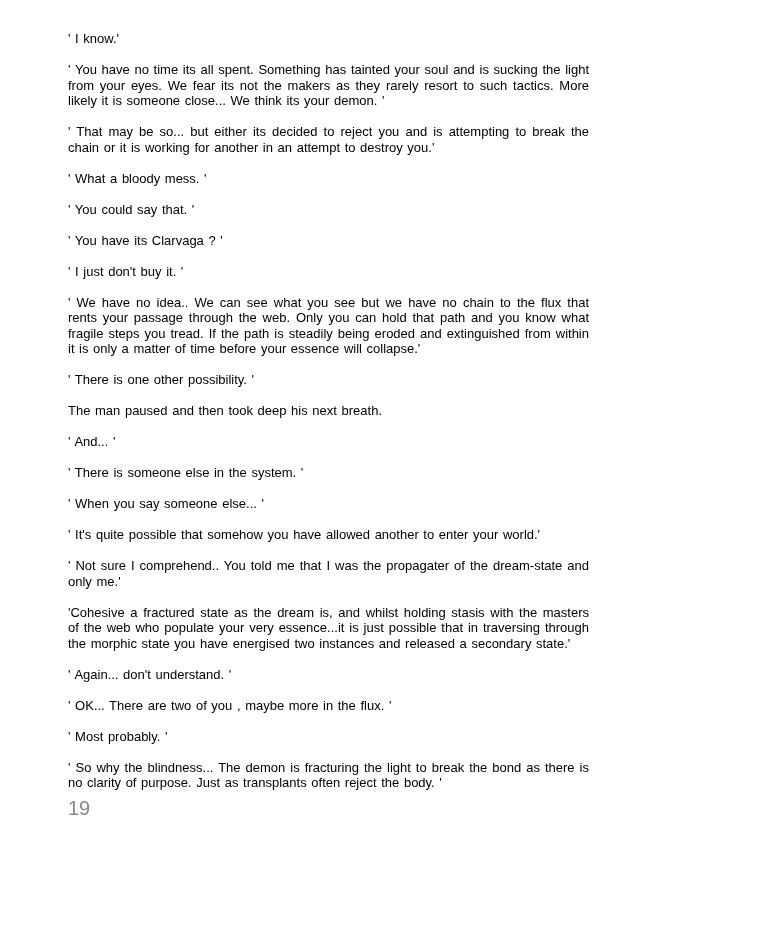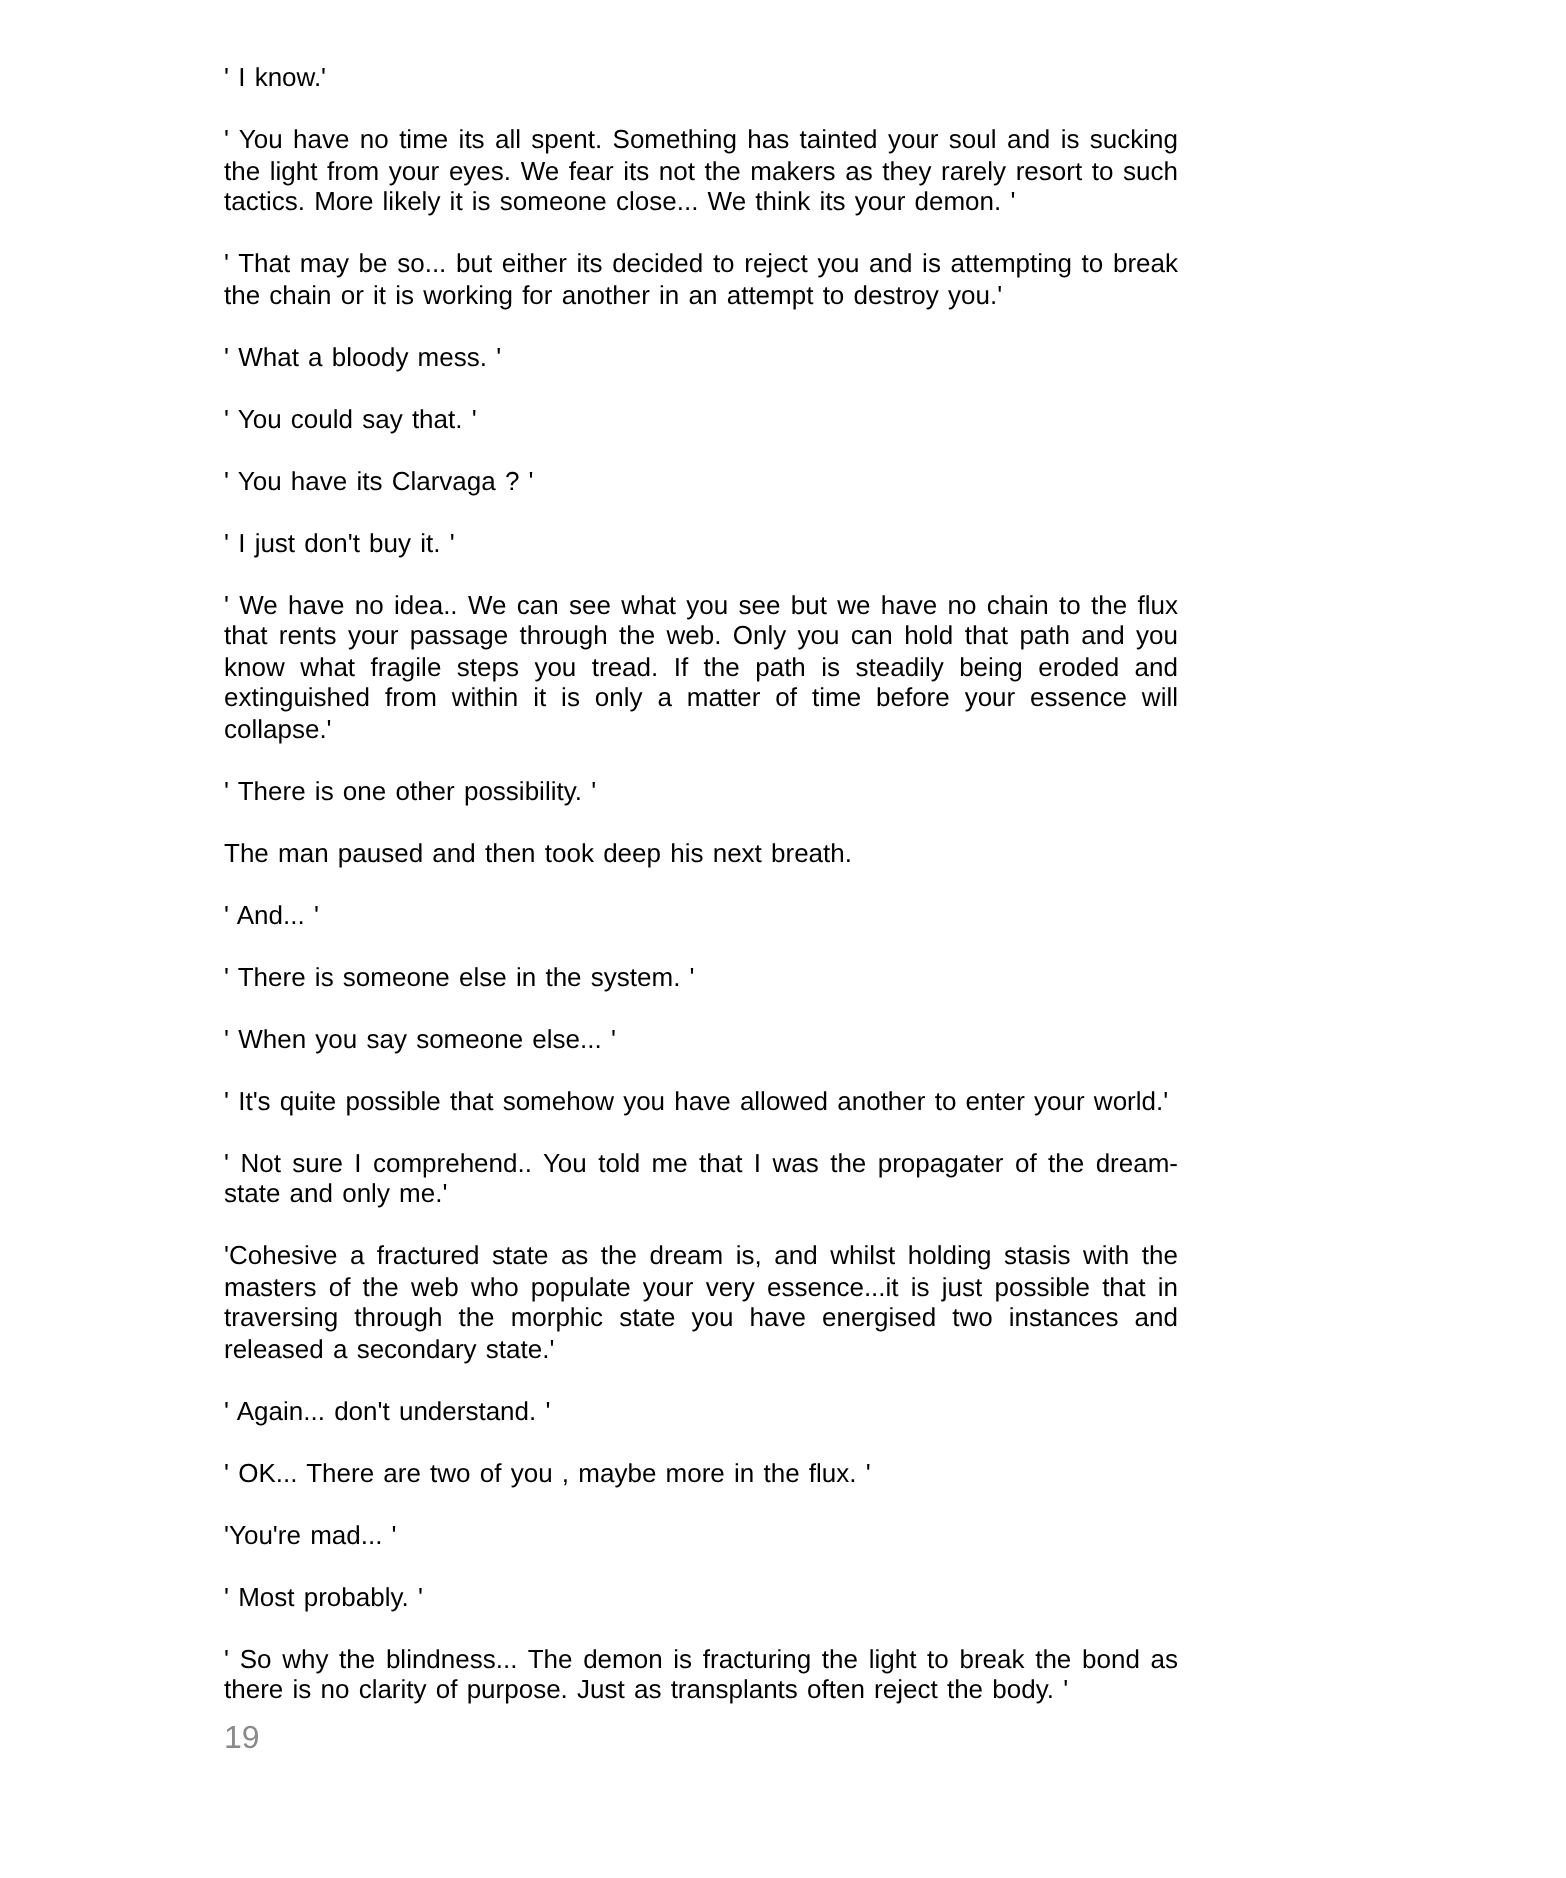--- a/index.html
+++ b/index.html
@@ -10,34 +10,34 @@
   body {
     width: 783px;
     height: 939px;
     overflow: hidden;
     font-family: "Liberation Sans", sans-serif;
   }
   .page {
     box-sizing: border-box;
     width: 680px;
     height: 939px;
-    padding: 31px 91px 0 112px;
+    padding: 31px 91px 0 68px;
     background: #ffffff;
   }
   .page p {
     margin: 0 0 15.5px 0;
     font-size: 13px;
     line-height: 15.5px;
     color: #000000;
     text-align: justify;
     word-spacing: 1px;
   }
   .page-number {
     margin-top: -7px;
-    font-size: 16px;
+    font-size: 20px;
     line-height: 18px;
     color: #8a8a8a;
     text-align: left;
   }
 </style>
 </head>
 <body>
 
 <div class="page">
   <p>' I know.'</p>
@@ -51,17 +51,16 @@
   <p>' There is one other possibility. '</p>
   <p>The man paused and then took deep his next breath.</p>
   <p>' And... '</p>
   <p>' There is someone else in the system. '</p>
   <p>' When you say someone else... '</p>
   <p>' It's quite possible that somehow you have allowed another to enter your world.'</p>
   <p>' Not sure I comprehend.. You told me that I was the propagater of the dream-state and only me.'</p>
   <p>'Cohesive a fractured state as the dream is, and whilst holding stasis with the masters of the web who populate your very essence...it is just possible that in traversing through the morphic state you have energised two instances and released a secondary state.'</p>
   <p>' Again... don't understand. '</p>
   <p>' OK... There are two of you , maybe more in the flux. '</p>
-  <p>'You're mad... '</p>
   <p>' Most probably. '</p>
   <p>' So why the blindness... The demon is fracturing the light to break the bond as there is no clarity of purpose. Just as transplants often reject the body. '</p>
   <div class="page-number">19</div>
 </div>
 
 </body></html>

